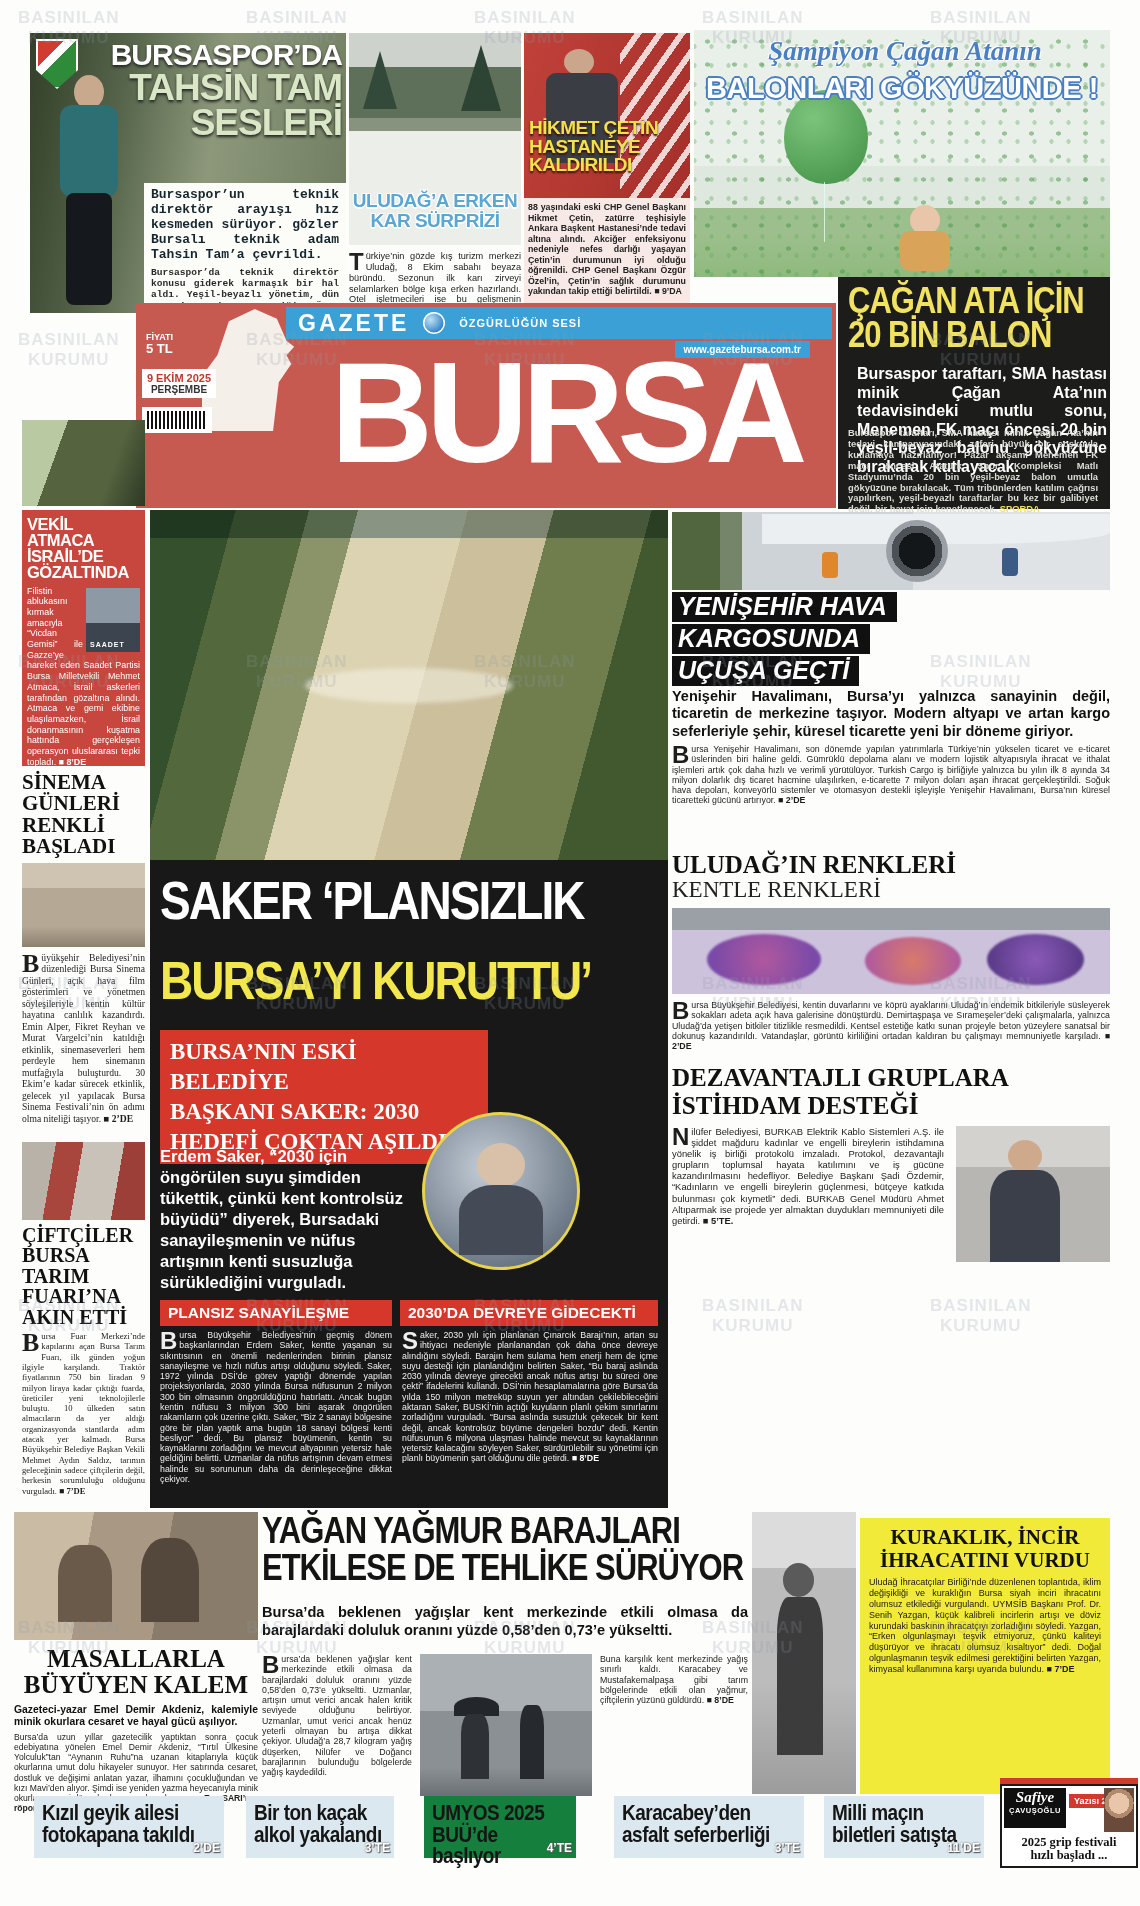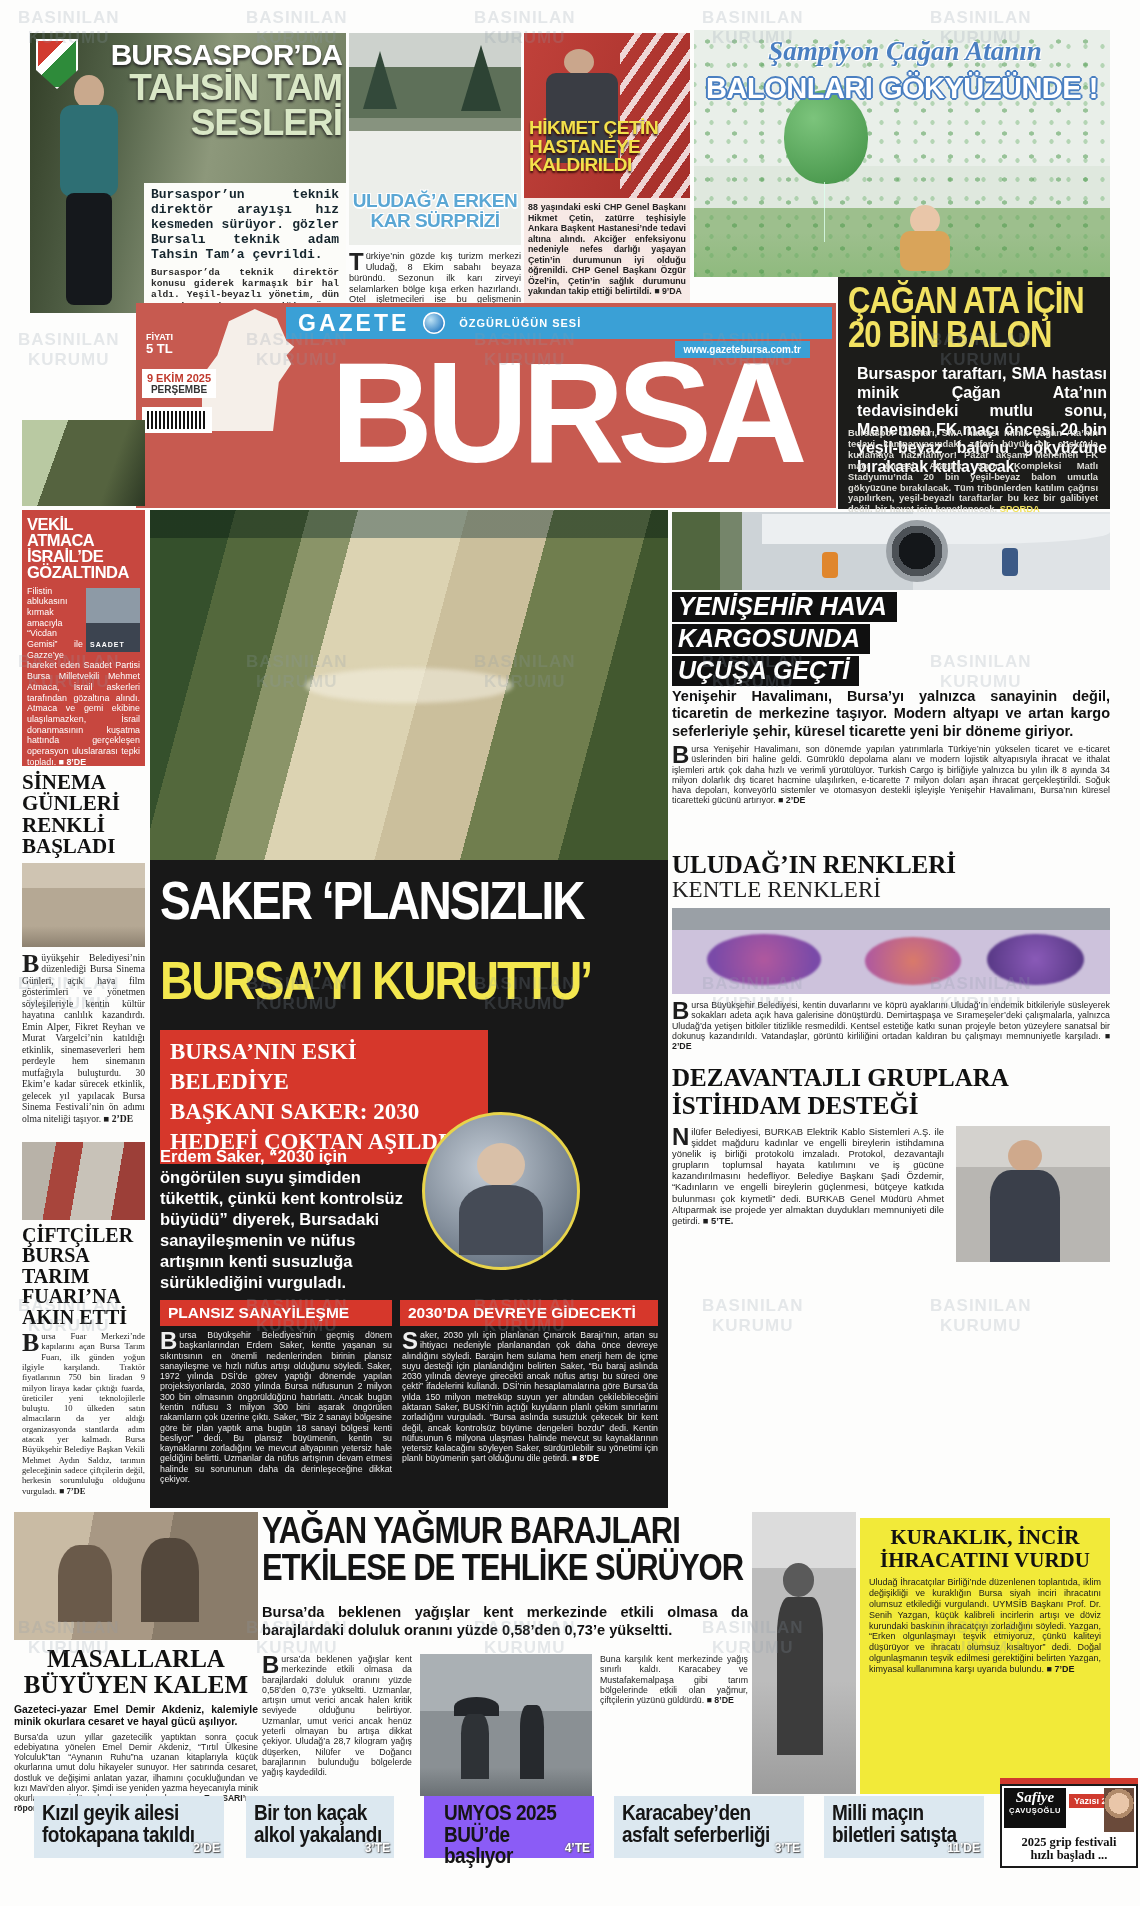--- a/index.html
+++ b/index.html
@@ -325,21 +325,21 @@
   <div class="abs" style="left:34px;top:1796px;width:190px;height:62px;background:#dce8f0;padding:6px 8px;box-sizing:border-box;">
     <div class="pre condY" style="font-size:19px;font-weight:900;line-height:.98;letter-spacing:-0.5px;color:#151515;">Kızıl geyik ailesi
 fotokapana takıldı</div>
     <div class="abs" style="right:4px;bottom:3px;font-size:12px;font-weight:900;color:#fff;text-shadow:0 0 2px #555,1px 1px 1px #555;">2’DE</div>
   </div>
   <div class="abs" style="left:246px;top:1796px;width:148px;height:62px;background:#dce8f0;padding:6px 8px;box-sizing:border-box;">
     <div class="pre condY" style="font-size:19px;font-weight:900;line-height:.98;letter-spacing:-0.5px;color:#151515;">Bir ton kaçak
 alkol yakalandı</div>
     <div class="abs" style="right:4px;bottom:3px;font-size:12px;font-weight:900;color:#fff;text-shadow:0 0 2px #555,1px 1px 1px #555;">3’TE</div>
   </div>
-  <div class="abs" style="left:424px;top:1796px;width:170px;height:62px;background:#8b5cf6;padding:6px 20px;box-sizing:border-box;">
+  <div class="abs" style="left:424px;top:1796px;width:152px;height:62px;background:#15803d;padding:6px 8px;box-sizing:border-box;">
     <div class="pre condY" style="font-size:19px;font-weight:900;line-height:.98;letter-spacing:-0.5px;color:#151515;">UMYOS 2025
 BUÜ’de başlıyor</div>
     <div class="abs" style="right:4px;bottom:3px;font-size:12px;font-weight:900;color:#fff;text-shadow:0 0 2px #555,1px 1px 1px #555;">4’TE</div>
   </div>
   <div class="abs" style="left:614px;top:1796px;width:190px;height:62px;background:#dce8f0;padding:6px 8px;box-sizing:border-box;">
     <div class="pre condY" style="font-size:19px;font-weight:900;line-height:.98;letter-spacing:-0.5px;color:#151515;">Karacabey’den
 asfalt seferberliği</div>
     <div class="abs" style="right:4px;bottom:3px;font-size:12px;font-weight:900;color:#fff;text-shadow:0 0 2px #555,1px 1px 1px #555;">3’TE</div>
   </div>
   <div class="abs" style="left:824px;top:1796px;width:160px;height:62px;background:#dce8f0;padding:6px 8px;box-sizing:border-box;">

